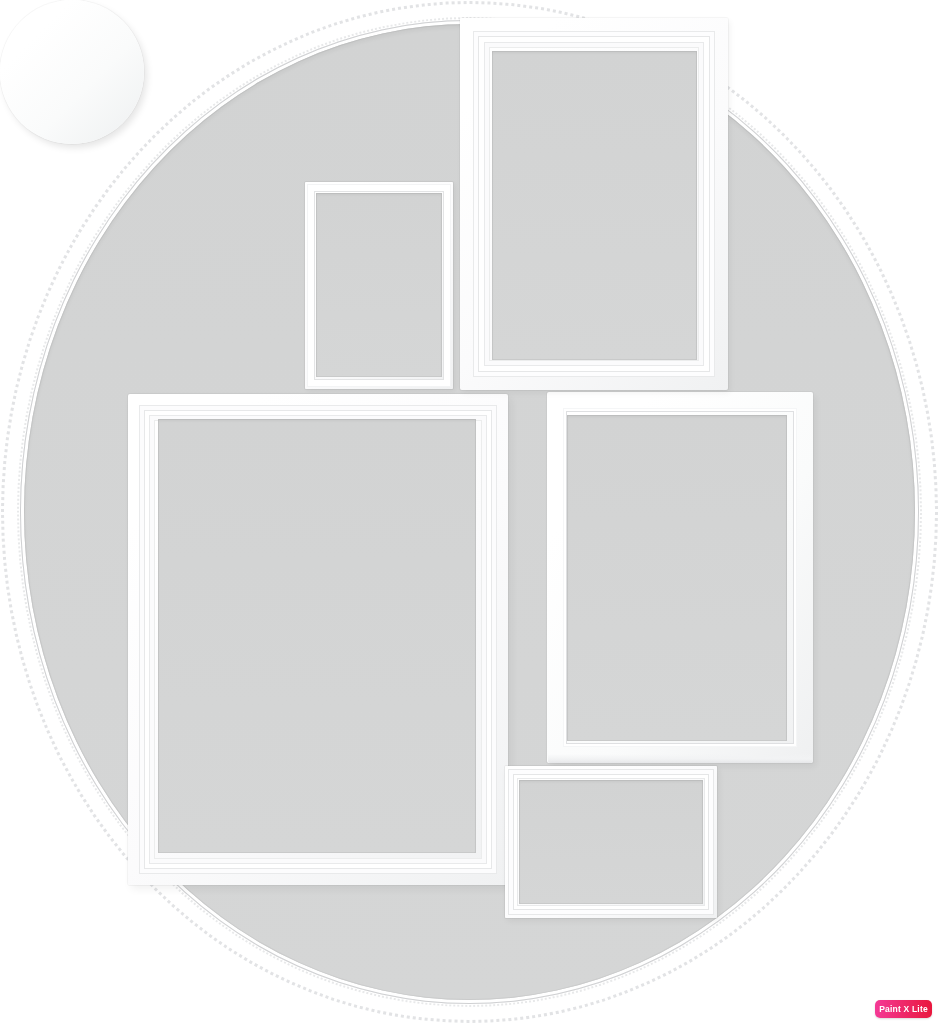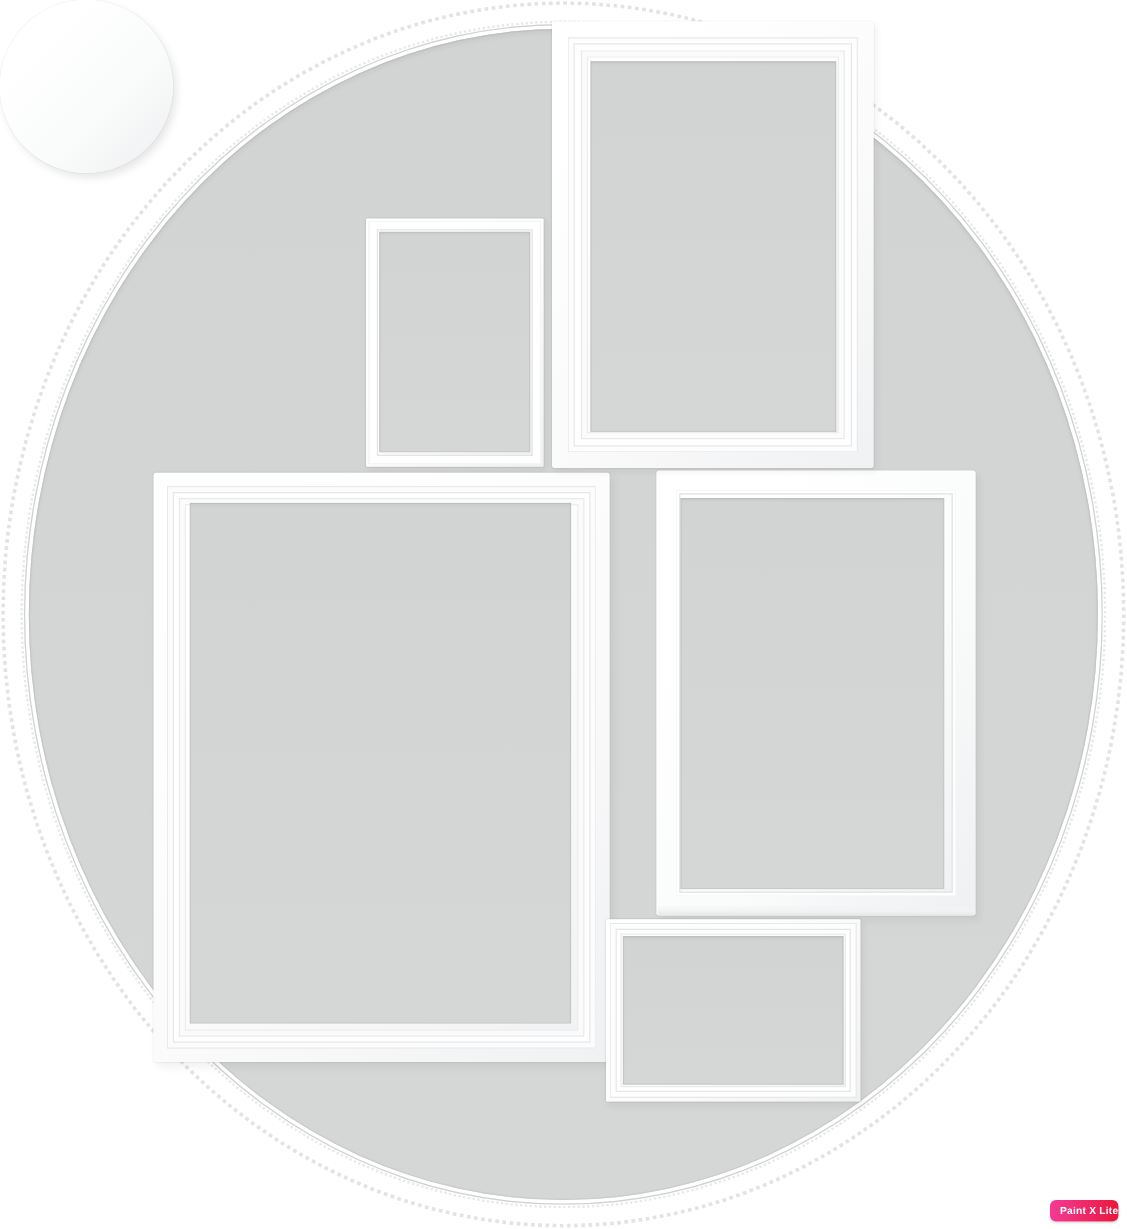--- a/index.html
+++ b/index.html
@@ -143,21 +143,21 @@
   }
   .fr-f .opening { left: 14px; top: 14px; right: 14px; bottom: 14px; }
 
   
   .watermark {
     position: absolute;
     left: 875px; top: 1000px;
     width: 57px; height: 18px;
     z-index: 10;
     border-radius: 5px;
-    display: flex; align-items: center; justify-content: flex-end;
+    display: flex; align-items: center; justify-content: center;
     box-shadow: 0 1px 2px rgba(0,0,0,0.15);
   }
   .watermark span {
     color: #ffffff;
     font-size: 8.5px;
     font-weight: bold;
     letter-spacing: 0.2px;
     white-space: nowrap;
     line-height: 1;
   }

